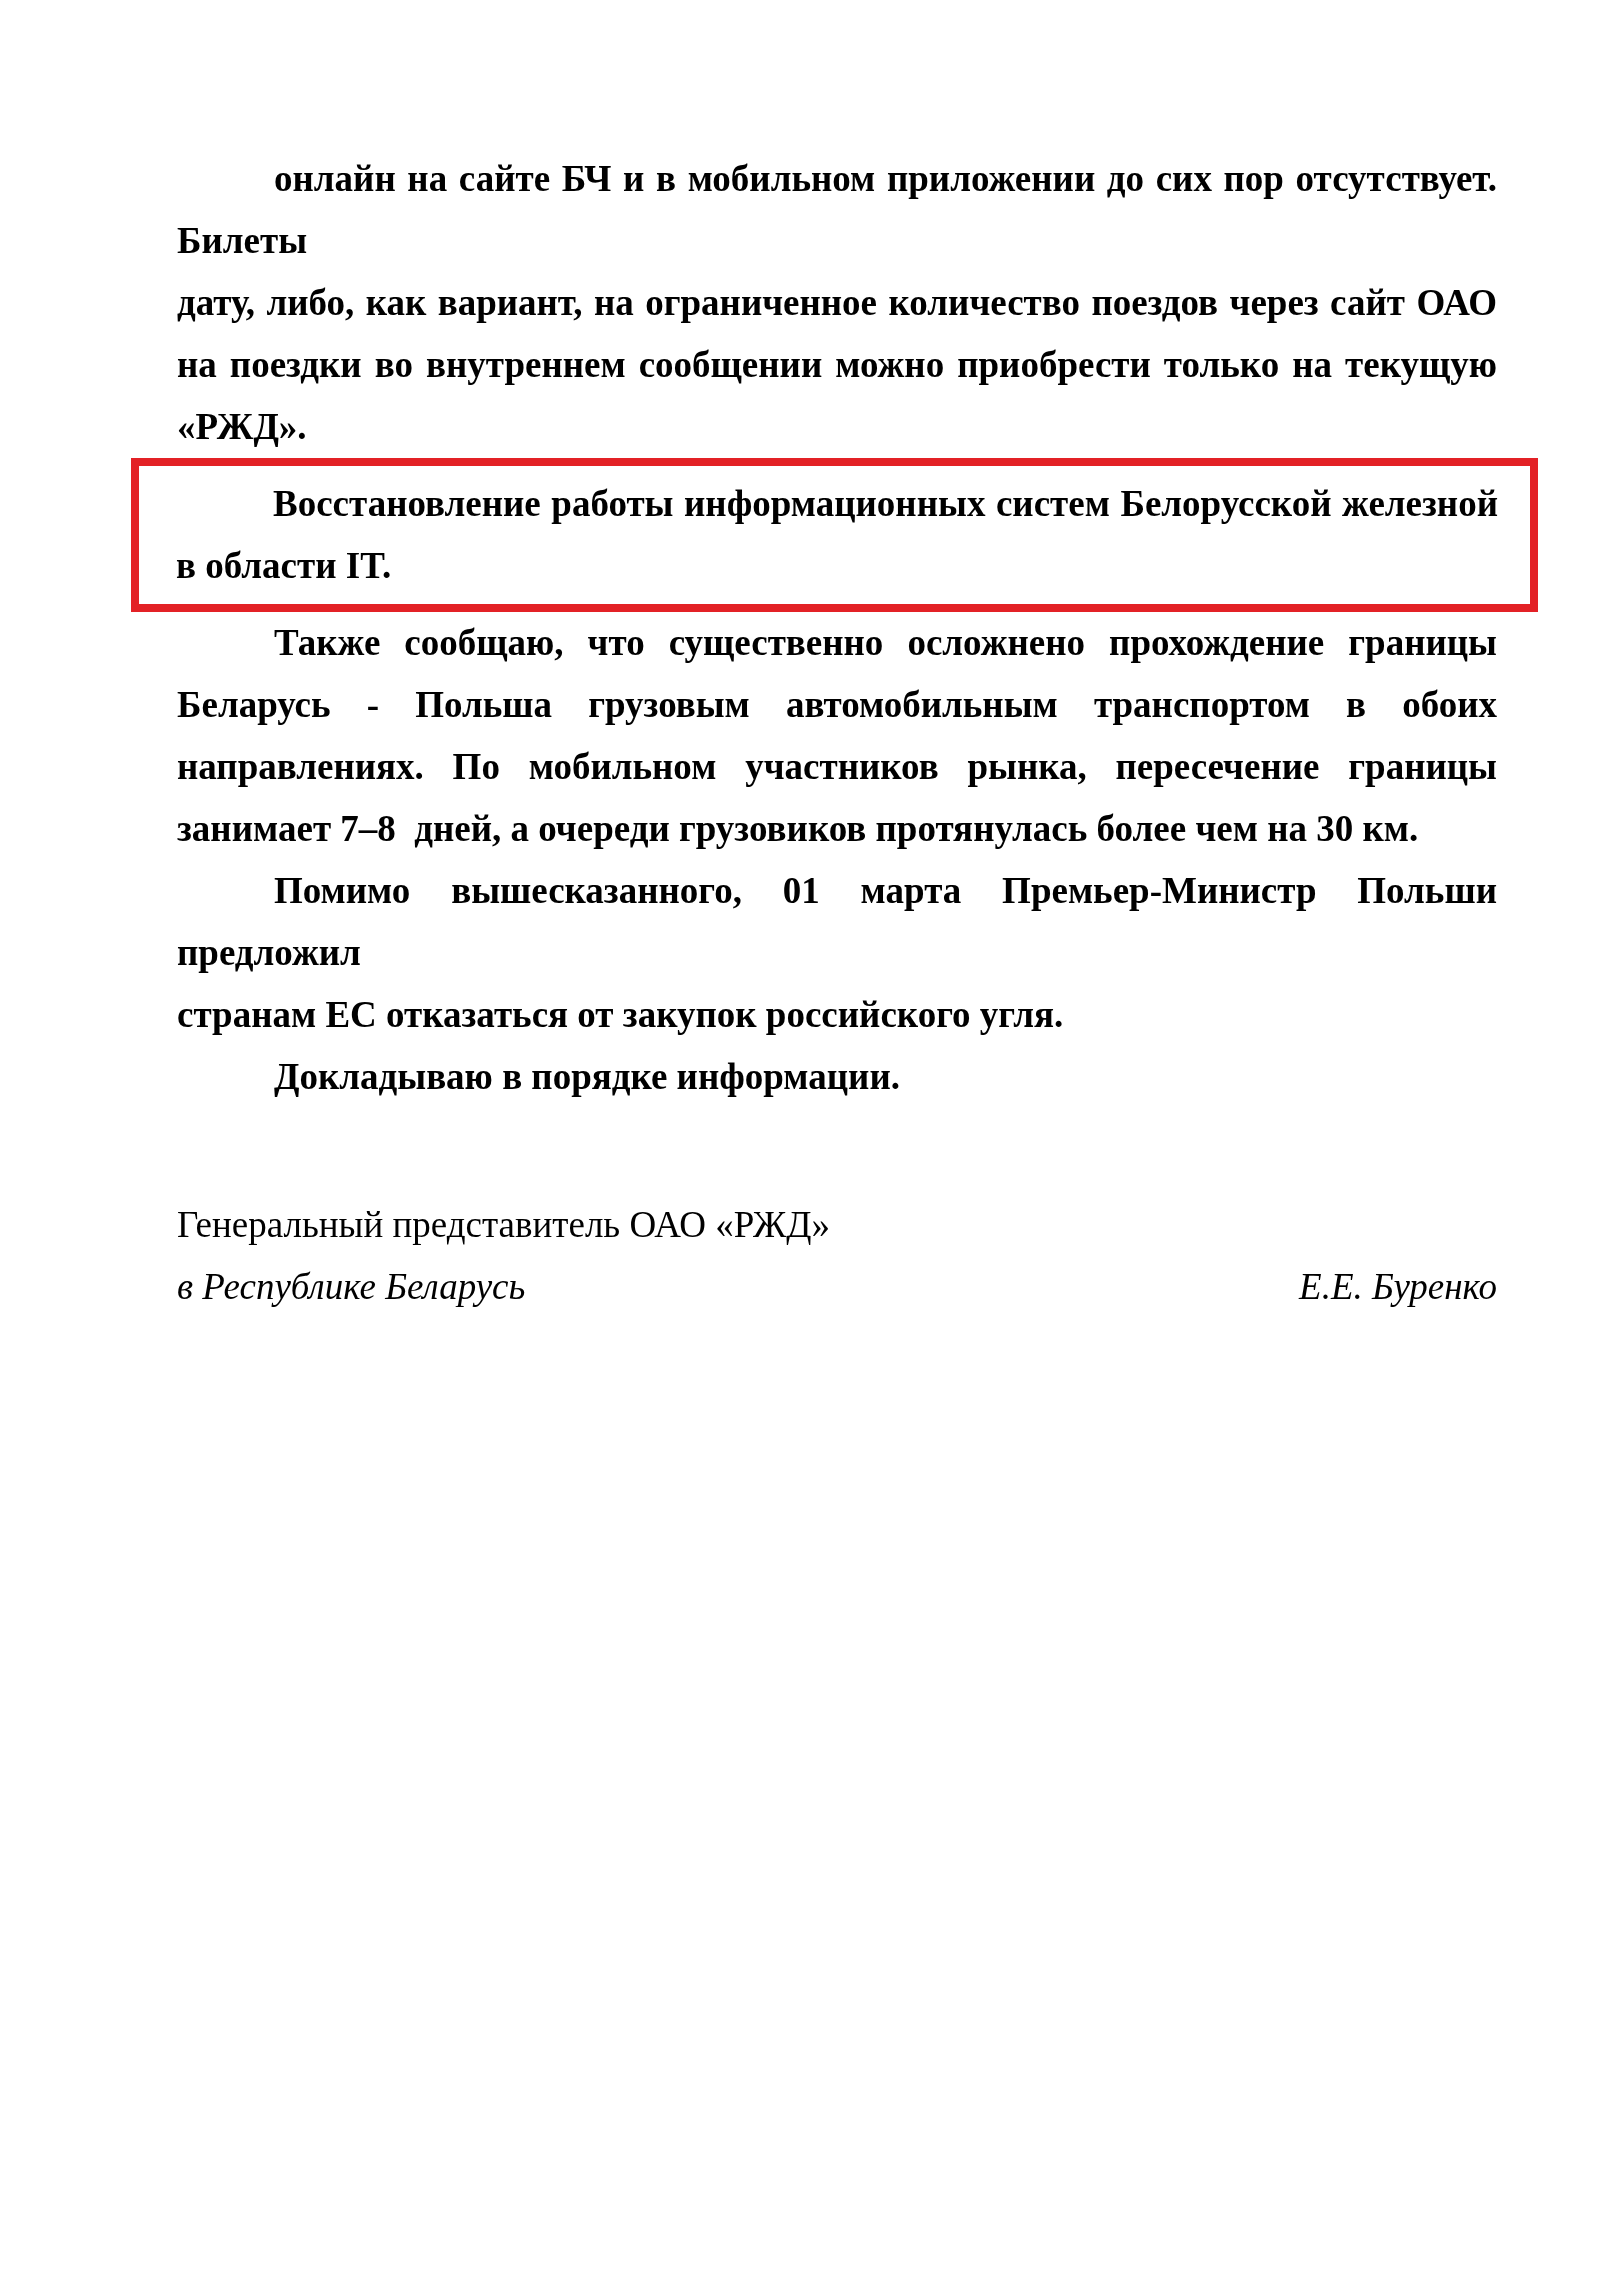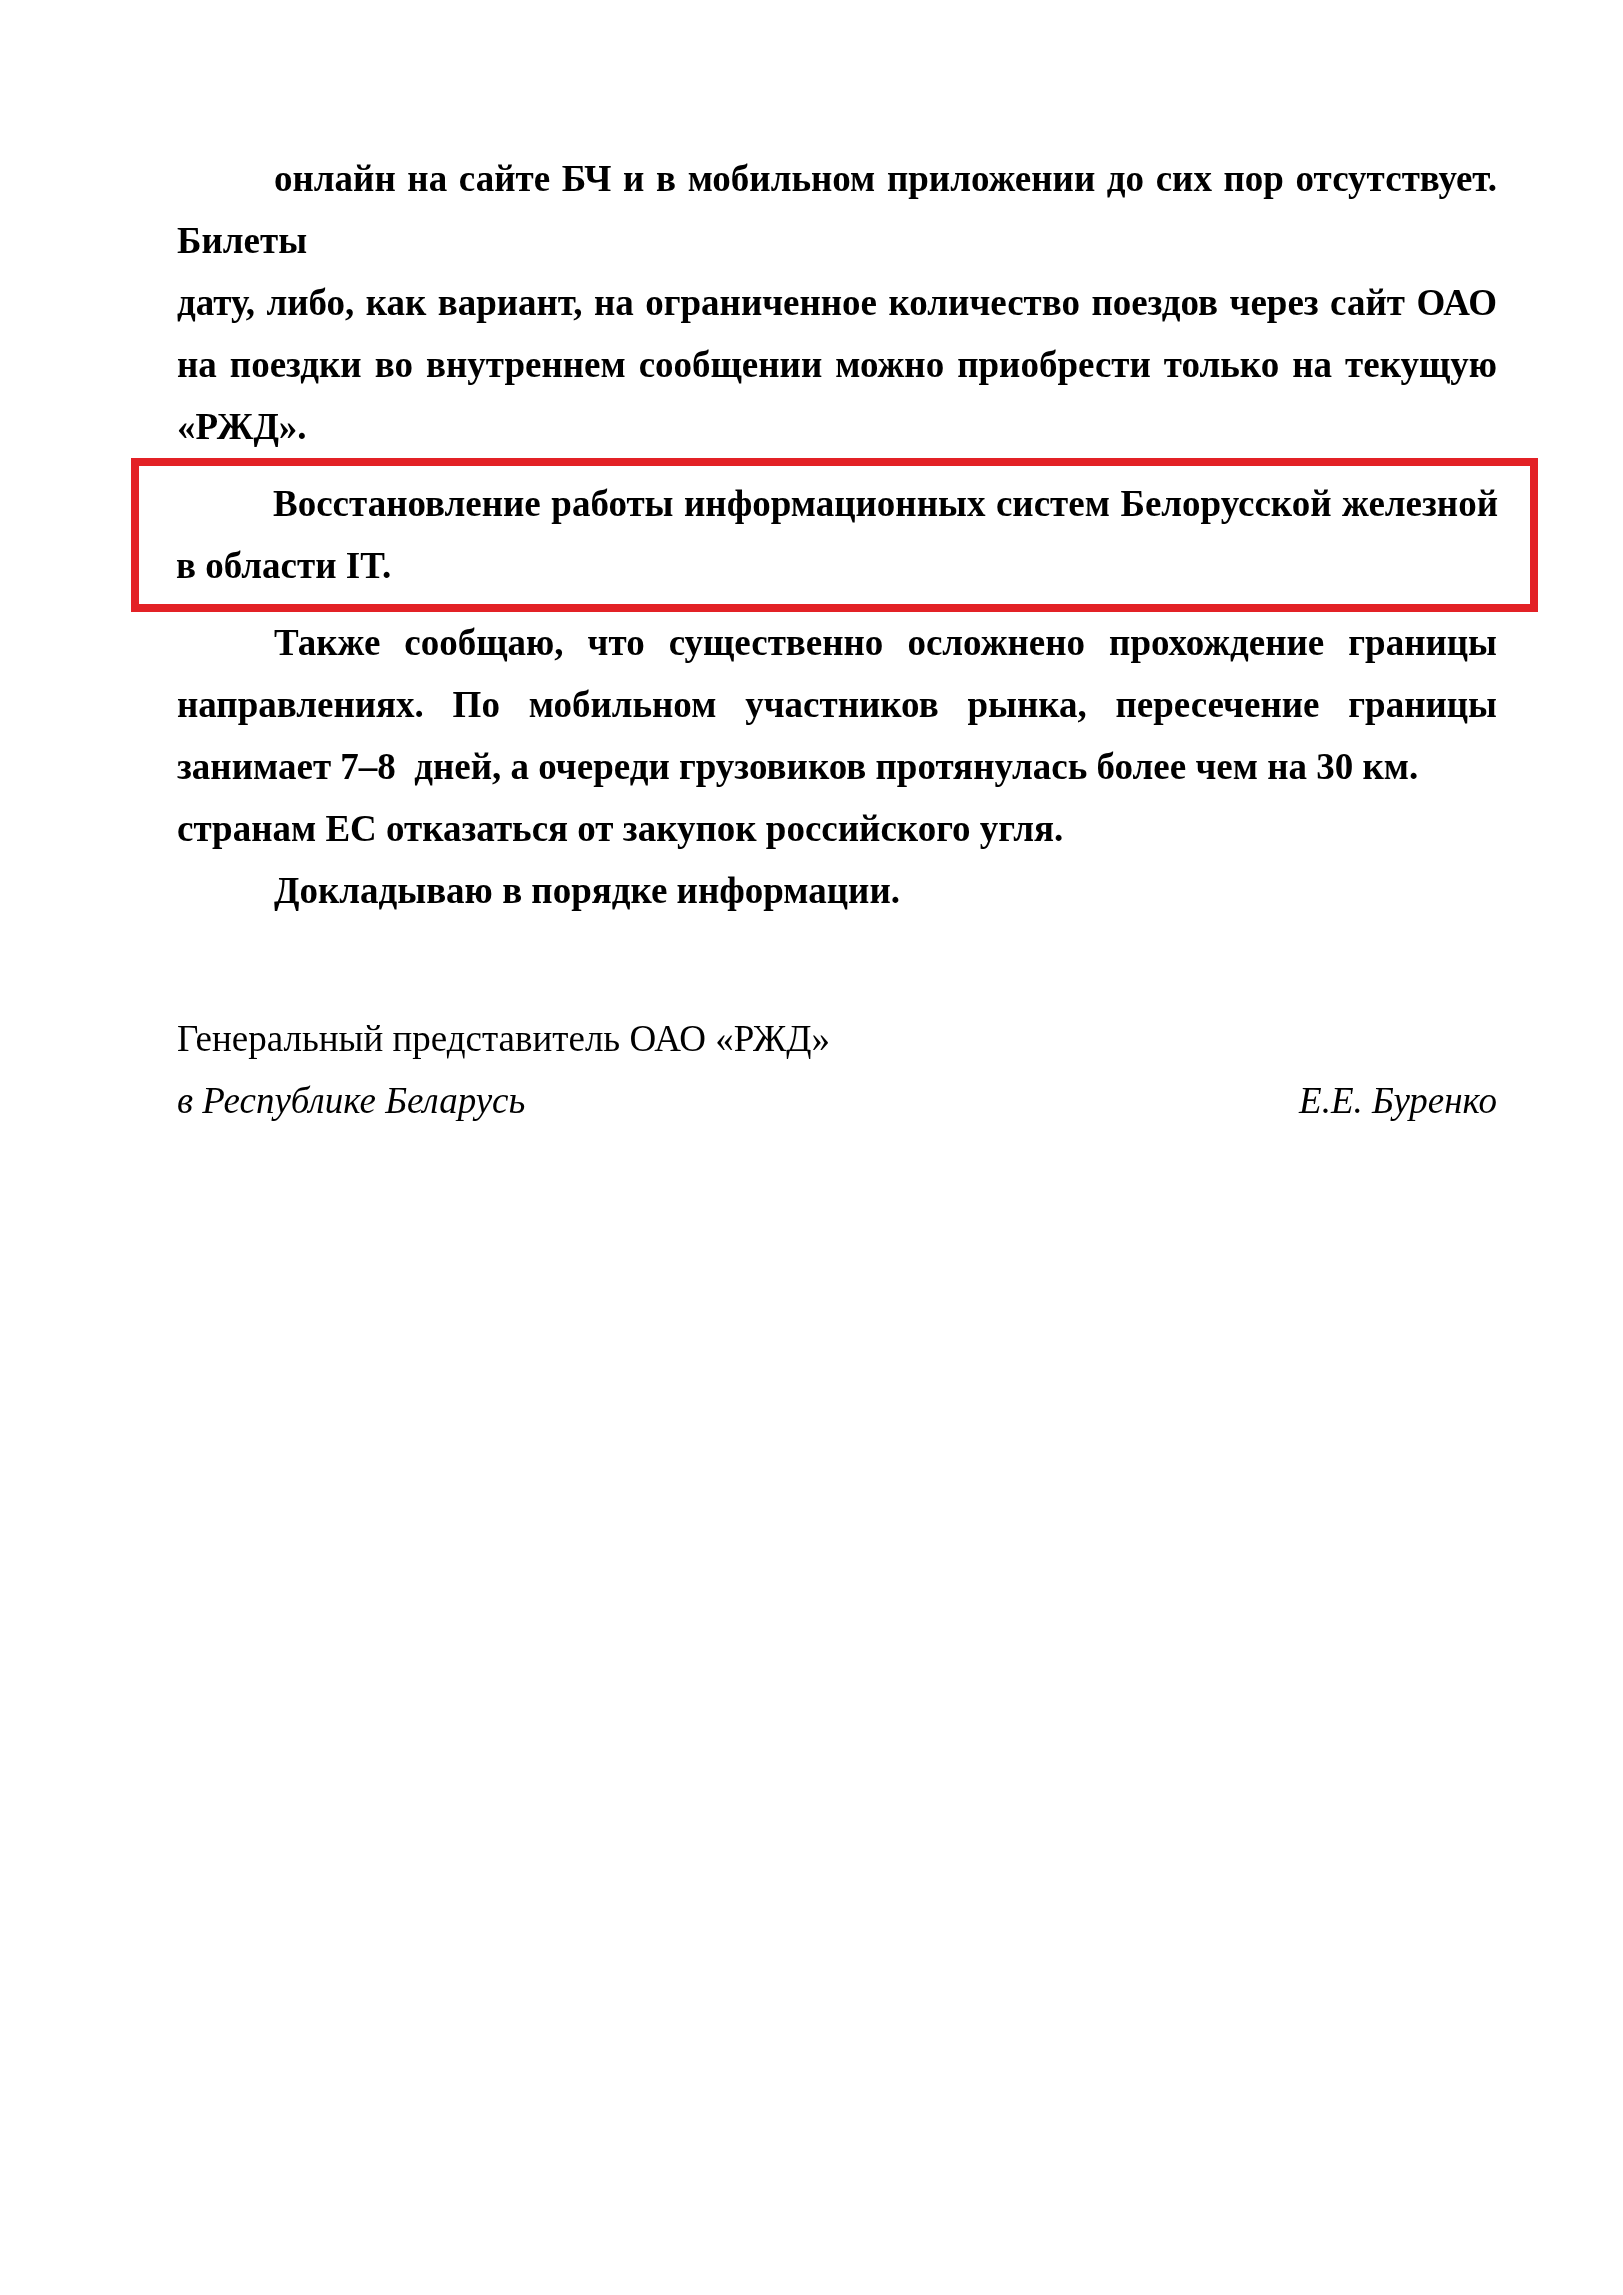--- a/index.html
+++ b/index.html
@@ -70,25 +70,27 @@
 
     <div class="highlight-box">
       <div class="para">
         <div class="line first">Восстановление работы информационных систем Белорусской железной</div>
         <div class="line last">в области IT.</div>
       </div>
     </div>
 
     <div class="para">
       <div class="line first">Также сообщаю, что существенно осложнено прохождение границы</div>
+      <div class="line">Беларусь - Польша грузовым автомобильным транспортом в обоих</div>
       <div class="line">направлениях. По мобильном участников рынка, пересечение границы</div>
       <div class="line last">занимает 7–8&nbsp; дней, а очереди грузовиков протянулась более чем на 30 км.</div>
     </div>
 
     <div class="para">
+      <div class="line first">Помимо вышесказанного, 01 марта Премьер-Министр Польши предложил</div>
       <div class="line last">странам ЕС отказаться от закупок российского угля.</div>
     </div>
 
     <div class="para">
       <div class="line first last">Докладываю в порядке информации.</div>
     </div>
 
     <div class="signature">
       <div class="sig-line1">Генеральный представитель ОАО «РЖД»</div>
       <div class="sig-line2">

